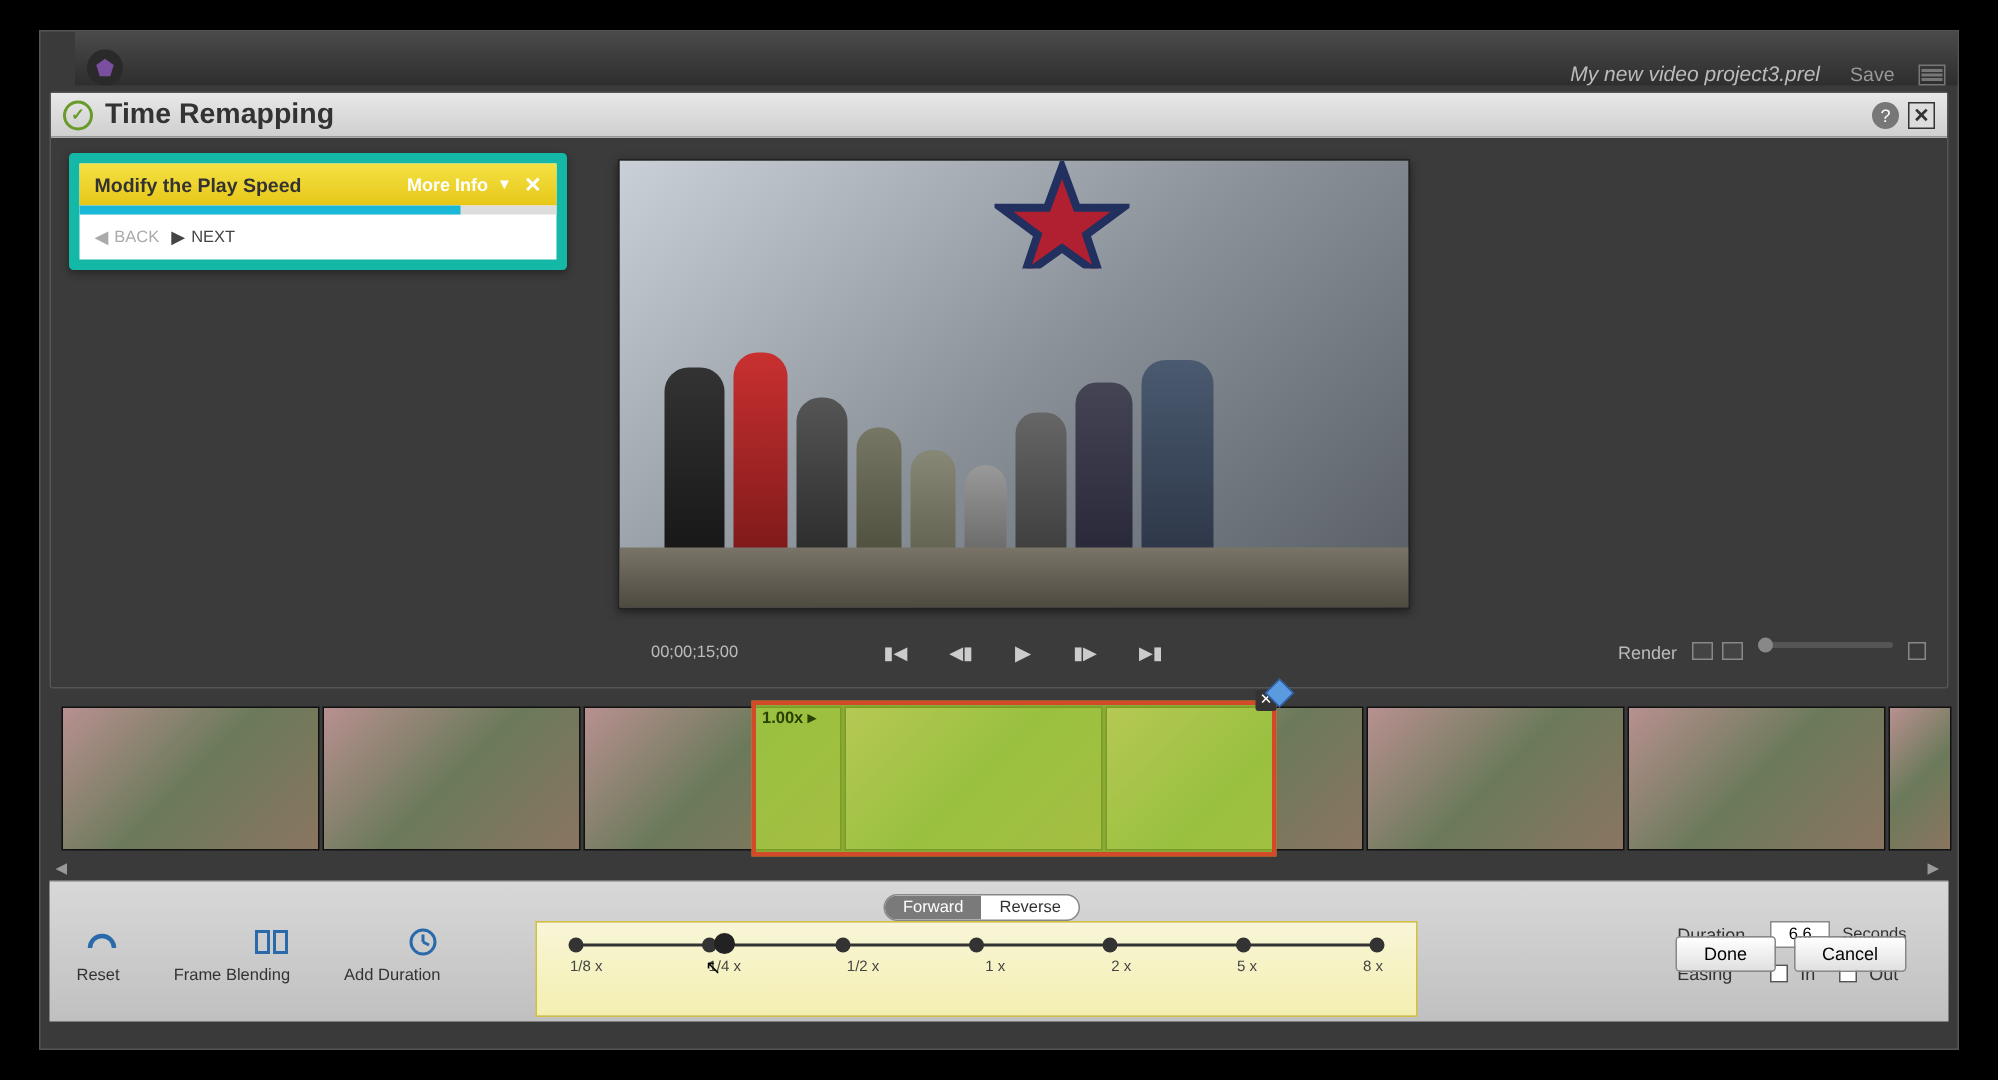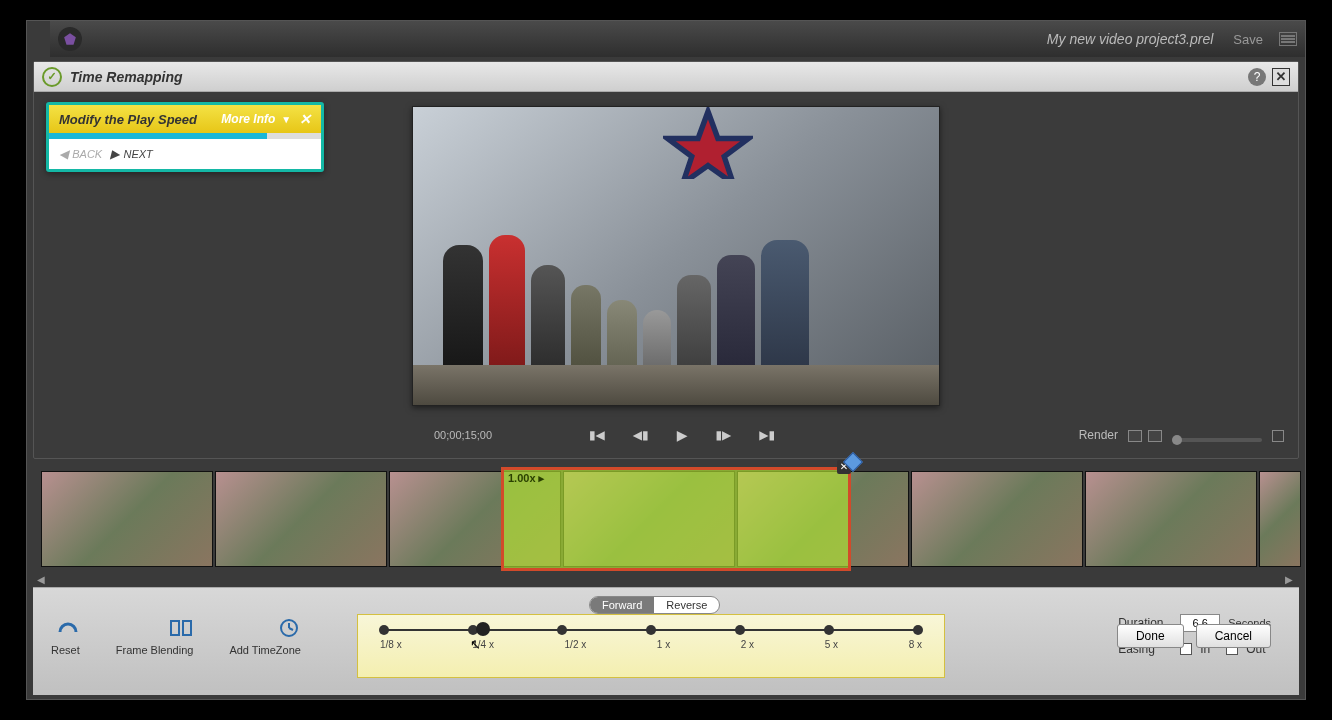--- a/index.html
+++ b/index.html
@@ -1,34 +1,34 @@
 <!DOCTYPE html>
 <html><head>
 <meta charset="utf-8">
 <style>
   * { box-sizing: border-box; margin: 0; padding: 0; font-family: "Lucida Grande","Segoe UI",Arial,sans-serif; }
   body { background:#000; width:1332px; height:720px; overflow:hidden; font-size:12px; color:#333; }
   .app { position:absolute; left:26px; top:20px; width:1280px; height:680px; background:#3a3a3a; border:1px solid #555; }
-  .app-titlebar { height:36px; background:linear-gradient(#4a4a4a,#2e2e2e); display:flex; align-items:center; padding:0 8px;margin-left:23px; }
+  .app-titlebar { height:36px; background:linear-gradient(#4a4a4a,#2e2e2e); display:flex; align-items:flex-end; padding:0 8px;margin-left:23px; }
   .app-logo { width:24px; height:24px; background:#2a2a2a; border-radius:50%; display:flex; align-items:center; justify-content:center; }
   .app-logo svg { width:14px; height:14px; }
   .app-titlebar-spacer { flex:1; }
   .app-titlebar-title { color:#bbb; font-style:italic; font-size:14px; margin-right:20px; }
   .app-titlebar-save { color:#999; font-size:13px; margin-right:16px; cursor:pointer; }
   .app-titlebar-menu { width:18px; height:14px; border:1px solid #777; display:flex; flex-direction:column; justify-content:space-around; padding:1px; }
   .app-titlebar-menu div { height:2px; background:#777; }
 
   .panel { position:absolute; left:6px; top:40px; right:6px; height:398px; background:#3b3b3b; border:1px solid #555; border-radius:2px; }
   .panel-header { height:30px; background:linear-gradient(#e8e8e8,#cfcfcf); display:flex; align-items:center; padding:0 8px; border-bottom:1px solid #aaa; }
   .panel-header-icon { width:20px; height:20px; border:2px solid #6a9a2a; border-radius:50%; display:flex; align-items:center; justify-content:center; color:#6a9a2a; font-weight:bold; margin-right:8px; font-size:11px; }
-  .panel-header-title { font-weight:bold; font-size:14px; flex:1;font-style:italic; }
+  .panel-header-title { font-weight:bold; font-size:19px; flex:1; }
   .panel-header-help { width:18px; height:18px; background:#777; color:#fff; border-radius:50%; text-align:center; line-height:18px; font-size:12px; cursor:pointer; margin-right:6px; }
   .panel-header-close { width:18px; height:18px; border:1px solid #333; text-align:center; line-height:15px; font-weight:bold; cursor:pointer; font-size:13px; background:#ddd; }
 
-  .tip-card { position:absolute; left:12px; top:40px; width:278px; background:#fff; border:3px solid #14b8a6; border-radius:3px; box-shadow:0 2px 6px rgba(0,0,0,.4); z-index:5;font-style:italic; }
+  .tip-card { position:absolute; left:12px; top:40px; width:332px; background:#fff; border:7px solid #14b8a6; border-radius:3px; box-shadow:0 2px 6px rgba(0,0,0,.4); z-index:5; }
   .tip-header { background:linear-gradient(#f4e245,#e7c617); height:28px; display:flex; align-items:center; padding:0 10px; font-weight:bold; font-size:13px; }
   .tip-header-title { flex:1; }
   .tip-header-more { color:#fff; font-size:12px; margin-right:6px; cursor:pointer; }
   .tip-header-chev { color:#fff; margin-right:8px; cursor:pointer; font-size:10px; }
   .tip-header-x { color:#fff; font-weight:bold; cursor:pointer; font-size:14px; }
   .tip-body { padding:12px; display:flex; gap:12px; min-height:120px; }
   .tip-icon { width:36px; height:24px; flex-shrink:0; margin-top:4px; }
   .tip-text { font-size:12px; line-height:1.4; color:#333; }
   .tip-progress { height:6px; background:#ddd; position:relative; }
   .tip-progress-fill { height:100%; background:#1bb7d8; width:80%; }
@@ -40,42 +40,42 @@
   .hidden-text { position:absolute; left:42px; top:248px; color:#a9a9a9; font-size:13px; line-height:1.4; z-index:2; width:300px; }
 
   .preview { position:absolute; left:378px; top:44px; width:528px; height:300px; background:linear-gradient(140deg,#c9d0d7 0%,#8a9199 50%,#565c62 100%); border:1px solid #222; box-shadow:0 2px 6px rgba(0,0,0,.5); }
   .preview-shapes { position:relative; width:100%; height:100%; overflow:hidden; }
   .star { position:absolute; left:250px; top:0; width:90px; height:70px; }
 
   .play-controls { position:absolute; left:0; right:0; top:360px; height:26px; display:flex; align-items:center; padding:0 10px; color:#bbb; font-size:11px; }
   .timecode { position:absolute; left:400px; }
   .transport { position:absolute; left:555px; display:flex; gap:28px; align-items:center; }
   .transport-btn { color:#ccc; cursor:pointer; font-size:12px; }
-  .render-area { position:absolute; right:14px; display:flex; align-items:flex-end; gap:10px; }
+  .render-area { position:absolute; right:14px; display:flex; align-items:flex-start; gap:10px; }
   .render-label { color:#bbb; font-size:12px; cursor:pointer; }
   .render-icons { display:flex; gap:6px; }
   .render-icon { width:14px; height:12px; border:1px solid #888; background:#444; cursor:pointer; }
   .render-slider { width:90px; height:4px; background:#555; border-radius:2px; position:relative; }
   .render-slider-thumb { position:absolute; left:0; top:-3px; width:10px; height:10px; background:#888; border-radius:50%; }
   .render-grip { width:12px; height:12px; border:1px solid #888; cursor:pointer; }
 
   .filmstrip-area { position:absolute; left:6px; top:434px; right:6px; height:126px; }
   .playhead { position:absolute; left:820px; top:0; z-index:3; }
   .playhead-diamond { width:14px; height:14px; background:#5c9ae0; border:1px solid #2a5aa0; transform:rotate(45deg); margin-left:-7px; }
   .filmstrip { position:absolute; left:8px; top:16px; right:8px; height:100px; display:flex; gap:2px; }
   .thumb { flex:0 0 172px; height:96px; background:linear-gradient(135deg,#b89090 0%,#6b7a5a 50%,#8a7560 100%); border:1px solid #111; position:relative; }
   .thumb:last-child { flex:0 0 42px; }
   .selection { position:absolute; left:468px; top:12px; width:350px; height:104px; border:3px solid #d24a2a; background:rgba(180,230,50,.65); z-index:2; }
   .selection-label { position:absolute; left:4px; top:2px; font-size:11px; color:#2a4000; font-weight:bold; }
   .selection-close { position:absolute; right:-3px; top:-10px; width:14px; height:14px; background:#333; color:#fff; font-size:10px; text-align:center; line-height:14px; cursor:pointer; border-radius:2px; }
   .filmstrip-edge { position:absolute; top:120px; width:10px; height:10px; color:#999; font-size:10px; line-height:10px; }
   .filmstrip-edge.left { left:4px; }
   .filmstrip-edge.right { right:4px; }
 
-  .controls { position:absolute; left:6px; top:566px; right:6px; height:108px; background:linear-gradient(#d8d8d8,#c0c0c0); border-top:1px solid #aaa; }
+  .controls { position:absolute; left:6px; top:566px; right:6px; height:94px; background:linear-gradient(#d8d8d8,#c0c0c0); border-top:1px solid #aaa; }
   .toggle-group { position:absolute; left:556px; top:8px; display:flex; border:1px solid #888; border-radius:10px; overflow:hidden; font-size:11px; background:#fff; }
   .toggle-opt { padding:2px 12px; cursor:pointer; }
   .toggle-opt.active { background:#7a7a7a; color:#fff; }
 
   .control-buttons { position:absolute; left:18px; top:30px; display:flex; gap:36px; }
   .ctrl-btn { display:flex; flex-direction:column; align-items:flex-end; gap:6px; cursor:pointer; }
   .ctrl-btn-icon { width:24px; height:20px; display:flex; align-items:center; justify-content:center; }
   .ctrl-btn-label { font-size:11px; color:#333; }
 
   .speed-slider-box { position:absolute; left:324px; top:26px; width:588px; height:64px; background:linear-gradient(#f8f6d8,#f4efb0); border:1px solid #d4c040; padding:6px 22px; }
@@ -242,21 +242,21 @@
         <div class="ctrl-btn-label">Frame Blending</div>
       </div>
       <div class="ctrl-btn">
         <div class="ctrl-btn-icon">
           <svg viewBox="0 0 24 20">
               <circle cx="12" cy="10" r="8" fill="none" stroke="#2a6aaa" stroke-width="2"></circle>
               <line x1="12" y1="10" x2="12" y2="5" stroke="#2a6aaa" stroke-width="2"></line>
               <line x1="12" y1="10" x2="16" y2="12" stroke="#2a6aaa" stroke-width="2"></line>
             </svg>
         </div>
-        <div class="ctrl-btn-label">Add TimeZone</div>
+        <div class="ctrl-btn-label">Add Duration</div>
       </div>
     </div>
 
     <div class="speed-slider-box">
       <div class="speed-track">
         <div class="speed-line"></div>
         <div class="speed-tick" style="left:0.7%"></div>
         <div class="speed-tick" style="left:17.2%"></div>
         <div class="speed-tick" style="left:33.6%"></div>
         <div class="speed-tick" style="left:50%"></div>

